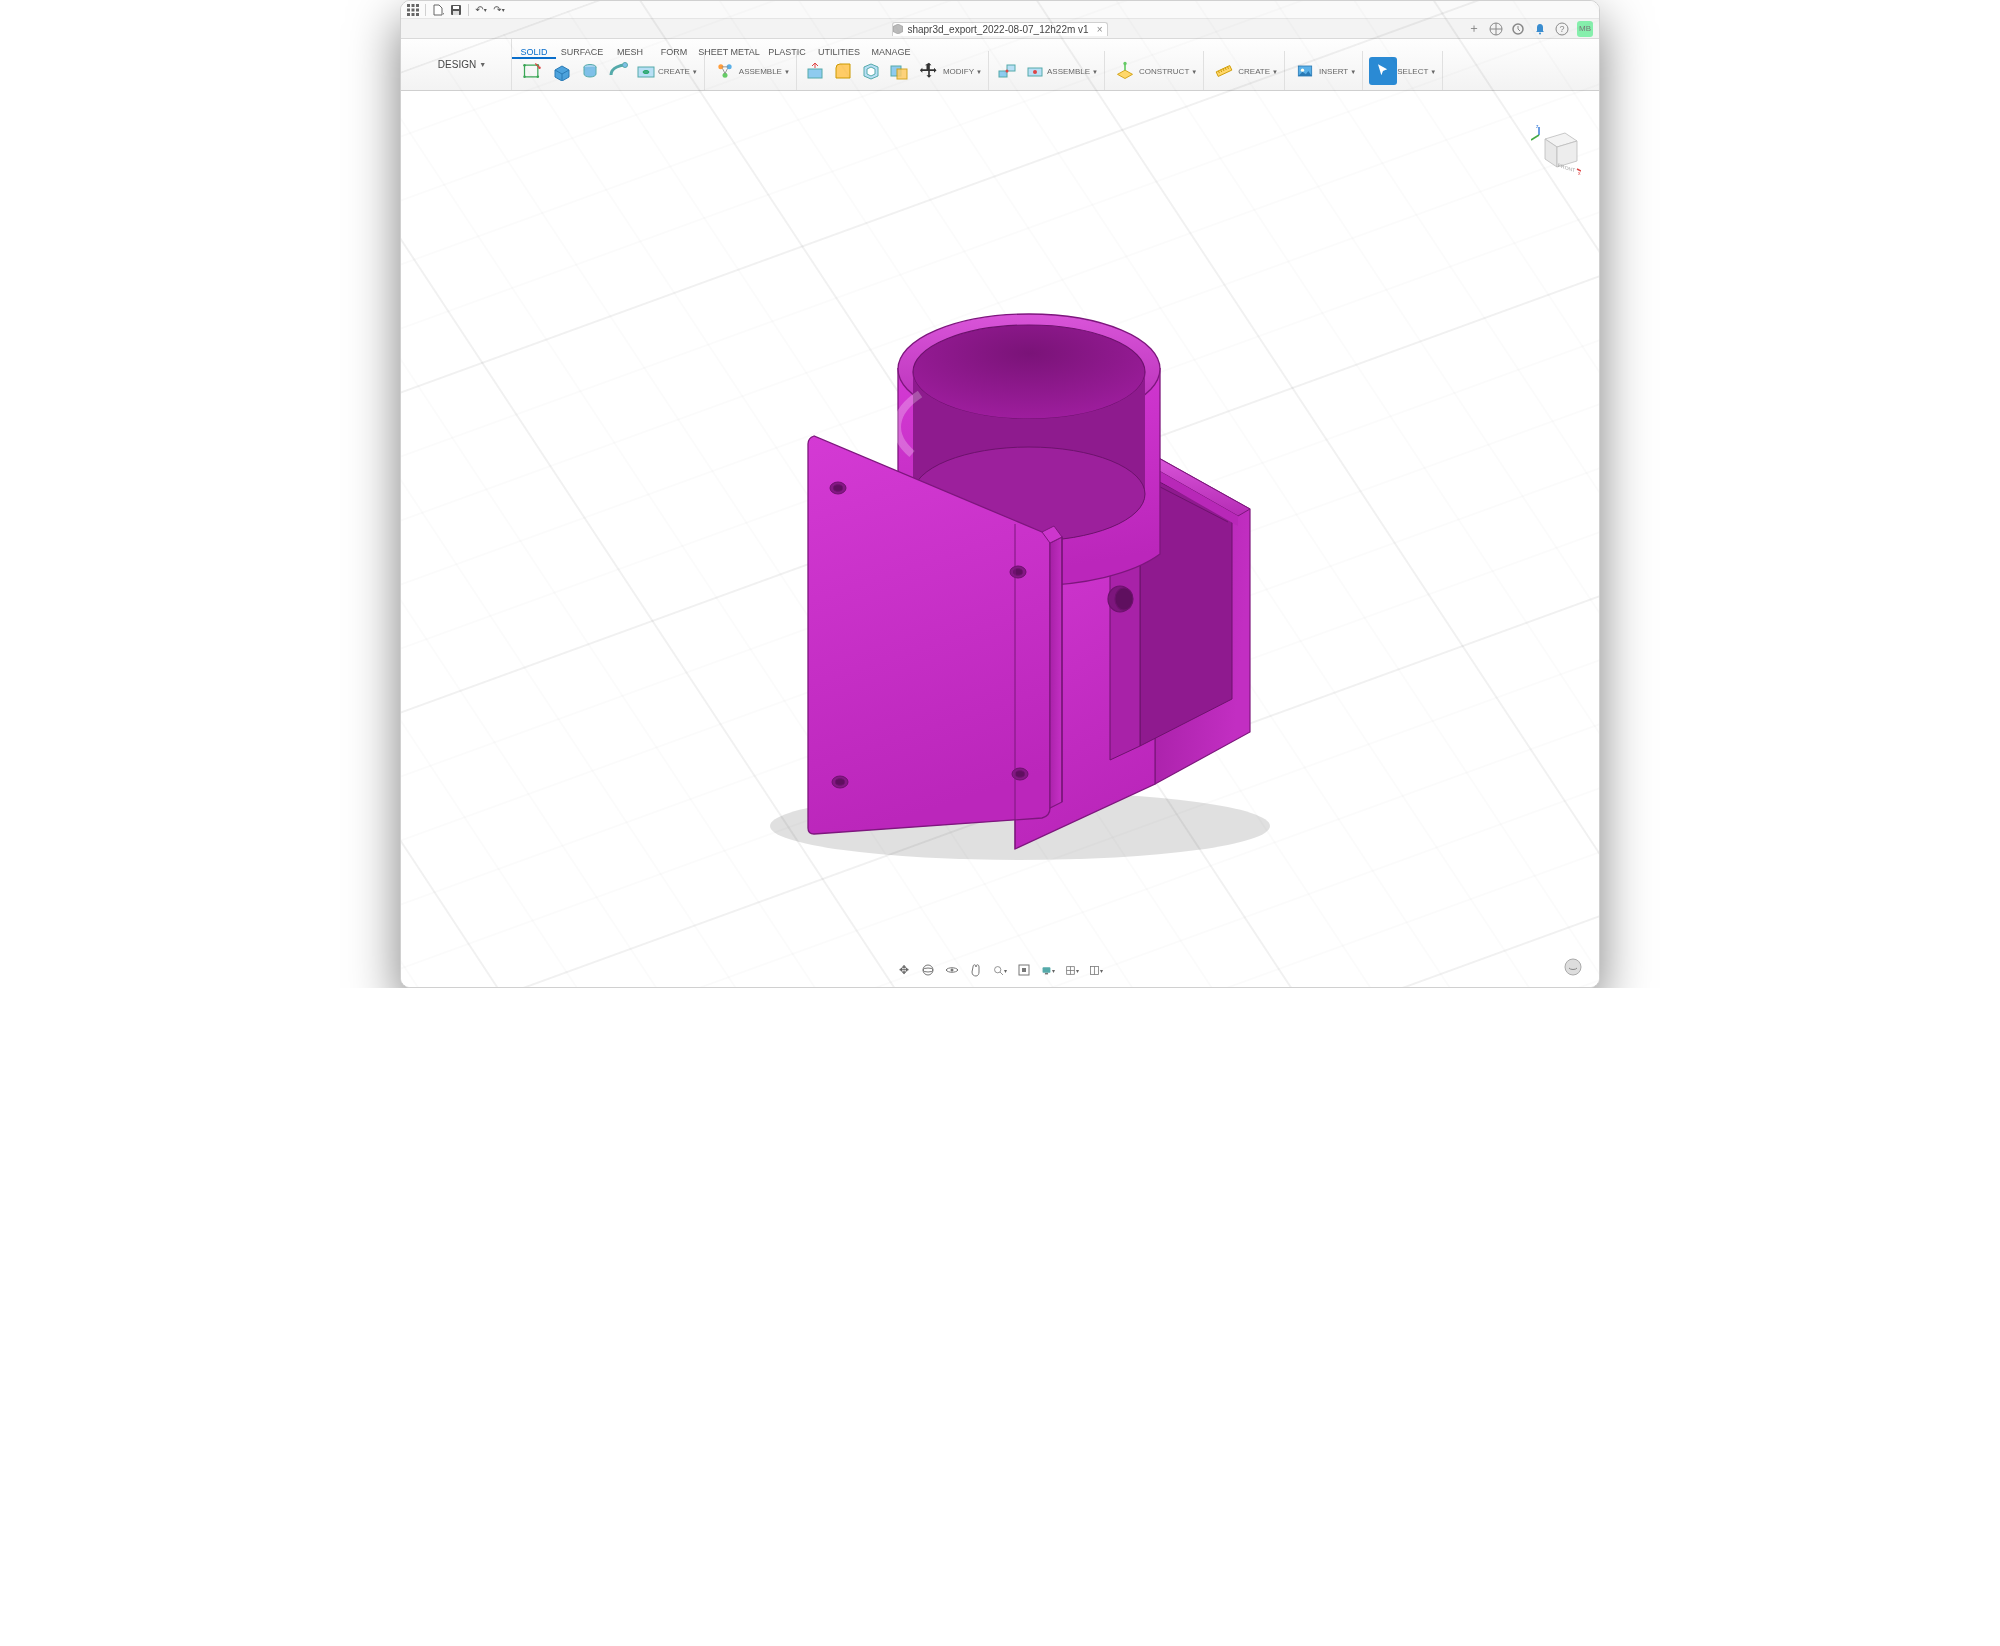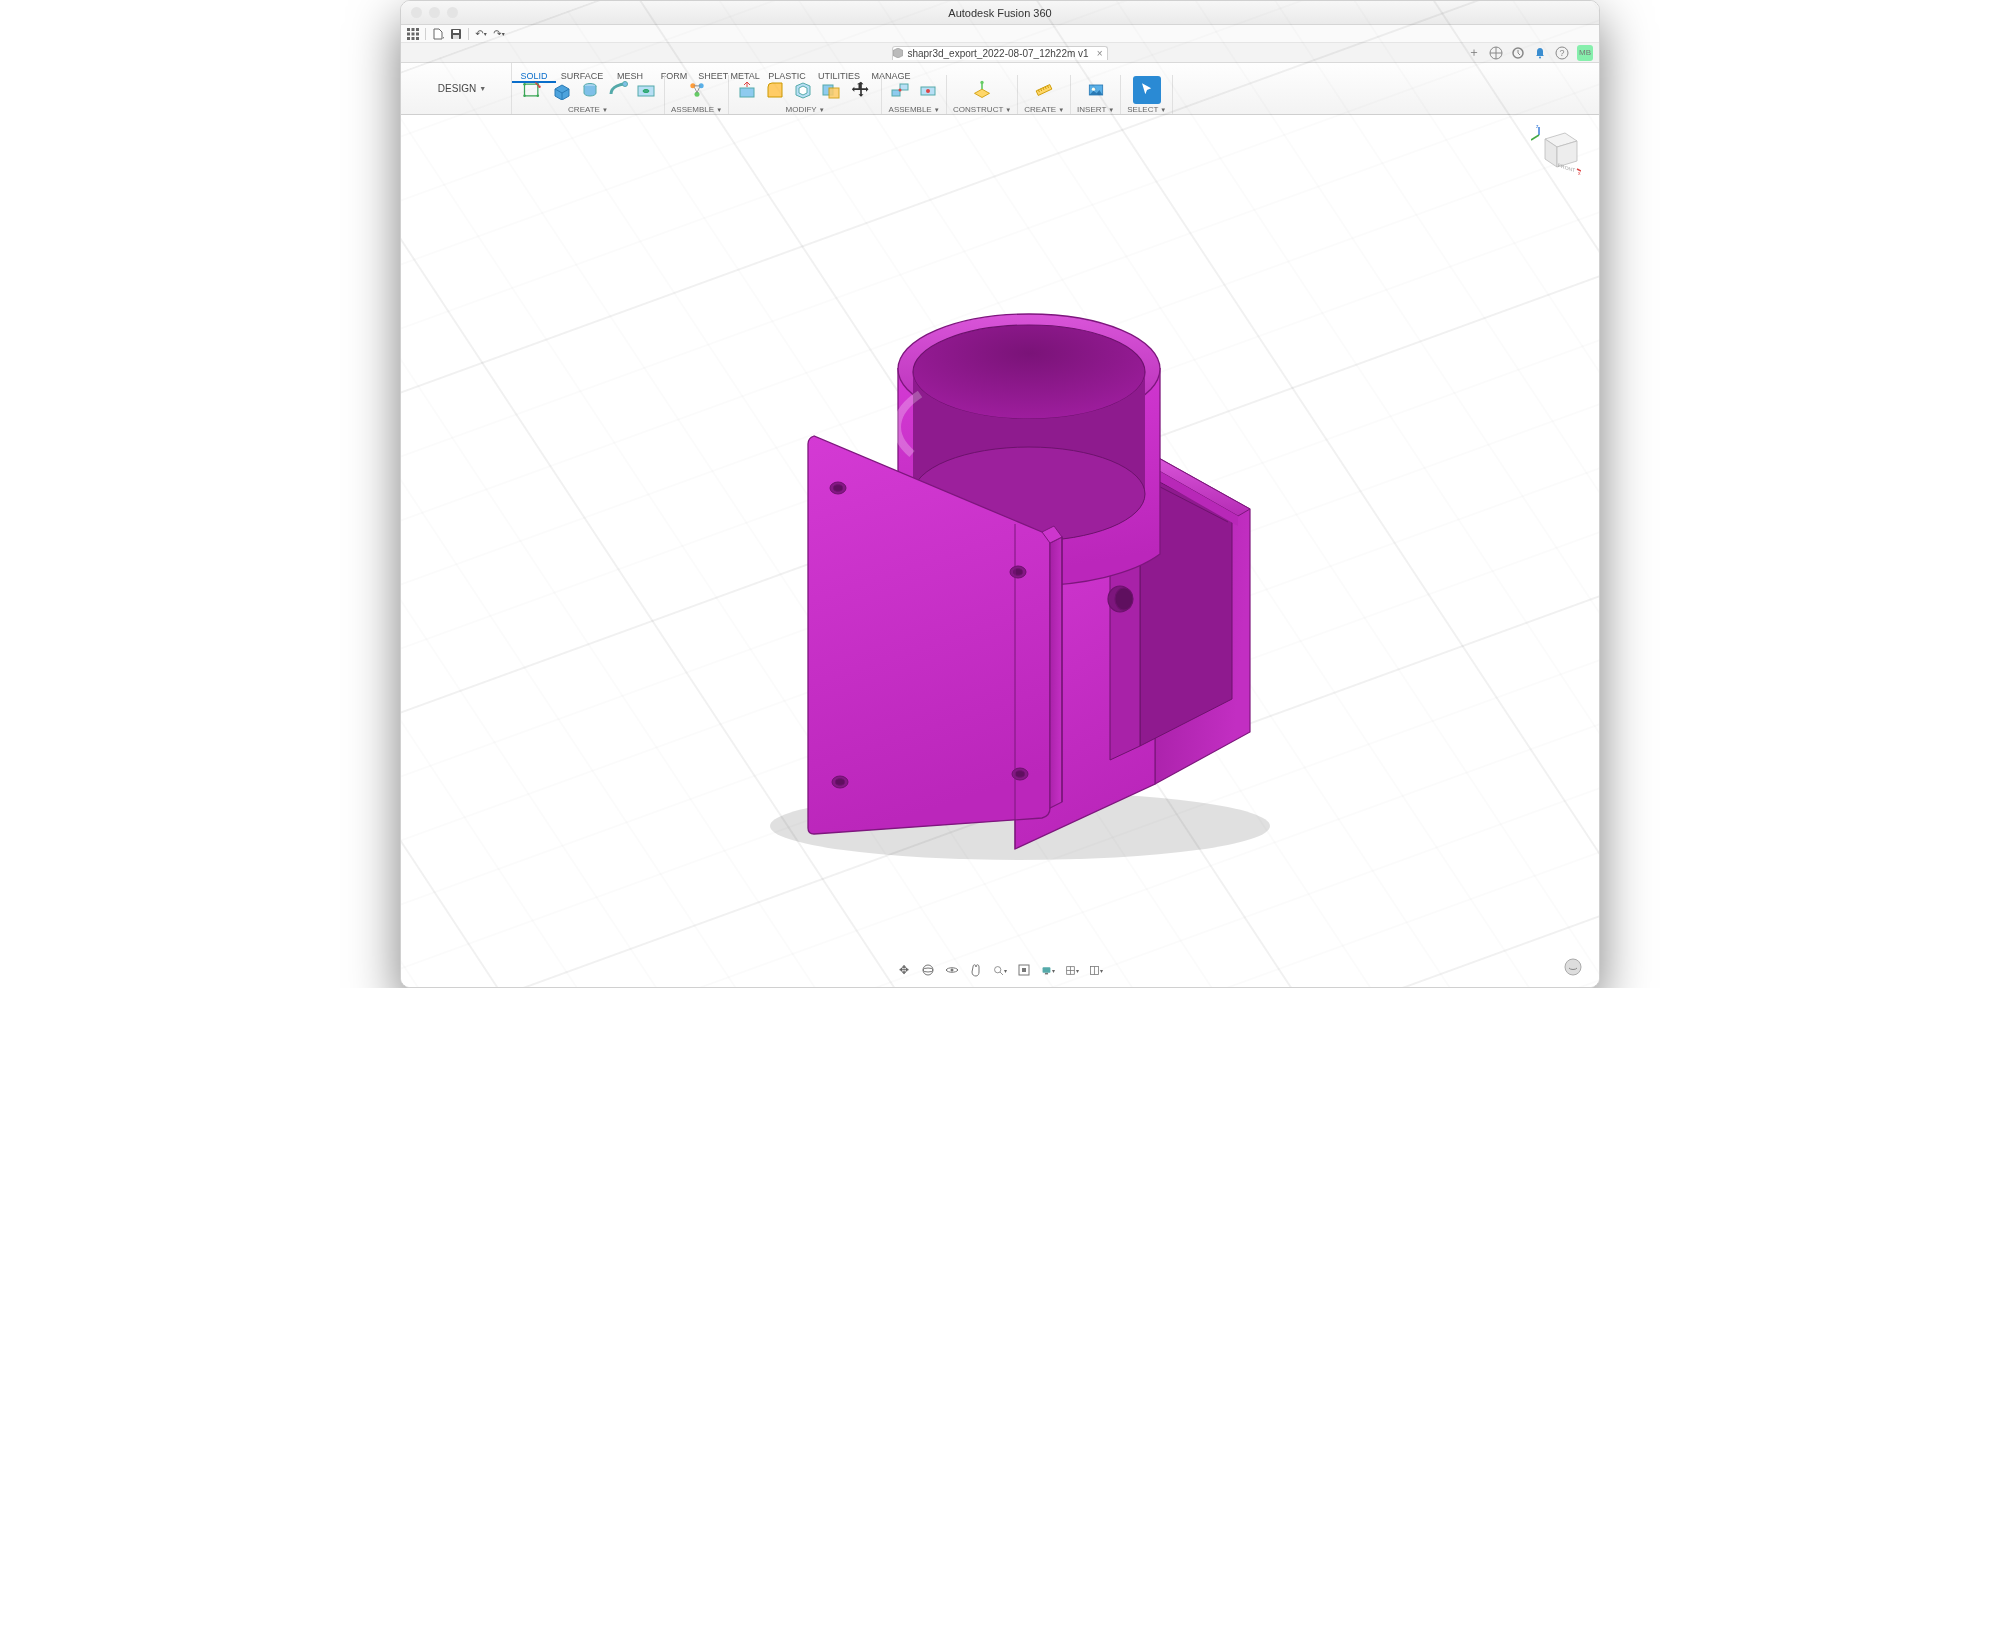--- a/index.html
+++ b/index.html
@@ -28,21 +28,21 @@
   .avatar{ width:16px;height:16px;border-radius:3px;background:#86efac; font-size:8px; color:#777; display:flex;align-items:center;justify-content:center;}
   
   .ribbon{ height:52px; background:linear-gradient(#fefefe,#f3f3f3); border-bottom:1px solid #cfcfcf; display:flex; align-items:stretch;}
   .ws{ width:99px; border-right:1px solid #e0e0e0; display:flex; align-items:center; justify-content:center; font-size:10px; color:#444;margin-left:12px;}
   .ws span.caret{ font-size:7px; margin-left:3px; color:#666;}
   .panel-area{ flex:1; position:relative;}
   .rb-tabs{ position:absolute; top:8px; left:0; display:flex; height:12px; font-size:9px; color:#555; }
   .rb-tab{ padding:0 0; margin-right:0; text-align:center;}
   .rb-tab.active{ color:#0a6ecb; border-bottom:2px solid #0a6ecb; font-weight:500;}
   .groups{ position:absolute; top:12px; left:0; right:0; bottom:0; display:flex;}
-  .group{ border-right:1px solid #e0e0e0; display:flex; flex-direction:column; align-items:center; padding:1px 6px 0;}
+  .group{ border-right:1px solid #e0e0e0; display:flex; flex-direction:row; align-items:center; padding:1px 6px 0;}
   .group-icons{ display:flex; gap:4px; align-items:center; height:28px;}
   .tool{ width:24px; height:24px; border-radius:3px; display:flex; align-items:center; justify-content:center; position:relative;}
   .tool svg{ width:20px;height:20px;}
   .tool.big{ width:28px;height:28px;}
   .tool.active{ background:#2a8ad4;}
   .group-label{ font-size:8px; color:#666; display:flex; align-items:center; gap:2px; margin-top:1px;}
   .group-label .caret{ font-size:6px;}
   
   .viewport{ position:absolute; top:114px; bottom:0; left:0; right:0; background:#fff;}
   .grid-bg{ position:absolute; inset:0;
@@ -59,28 +59,20 @@
            background:rgba(255,255,255,0); padding:2px 6px; color:#666; font-size:12px;}
   .navbar .nb{ width:14px;height:14px; display:flex;align-items:center;justify-content:center;}
   .ground{ position:absolute; bottom:10px; right:16px; width:20px;height:20px; color:#888;}
   .model-svg{ position:absolute; left:50%; top:48%; transform:translate(-50%,-50%); }
 </style>
 </head>
 <body>
 
 <div class="window">
 
-  <div class="titlebar">
-    <div class="traffic">
-      <span></span>
-      <span></span>
-      <span></span>
-    </div>
-    <span>Autodesk Fusion 360</span>
-  </div>
 
   <div class="qat">
     <div class="qb">
       <svg viewBox="0 0 12 12">
           <g fill="#666">
             <rect width="3" height="3"></rect>
             <rect x="4.5" width="3" height="3"></rect>
             <rect x="9" width="3" height="3"></rect>
             <rect y="4.5" width="3" height="3"></rect>
             <rect x="4.5" y="4.5" width="3" height="3"></rect>

